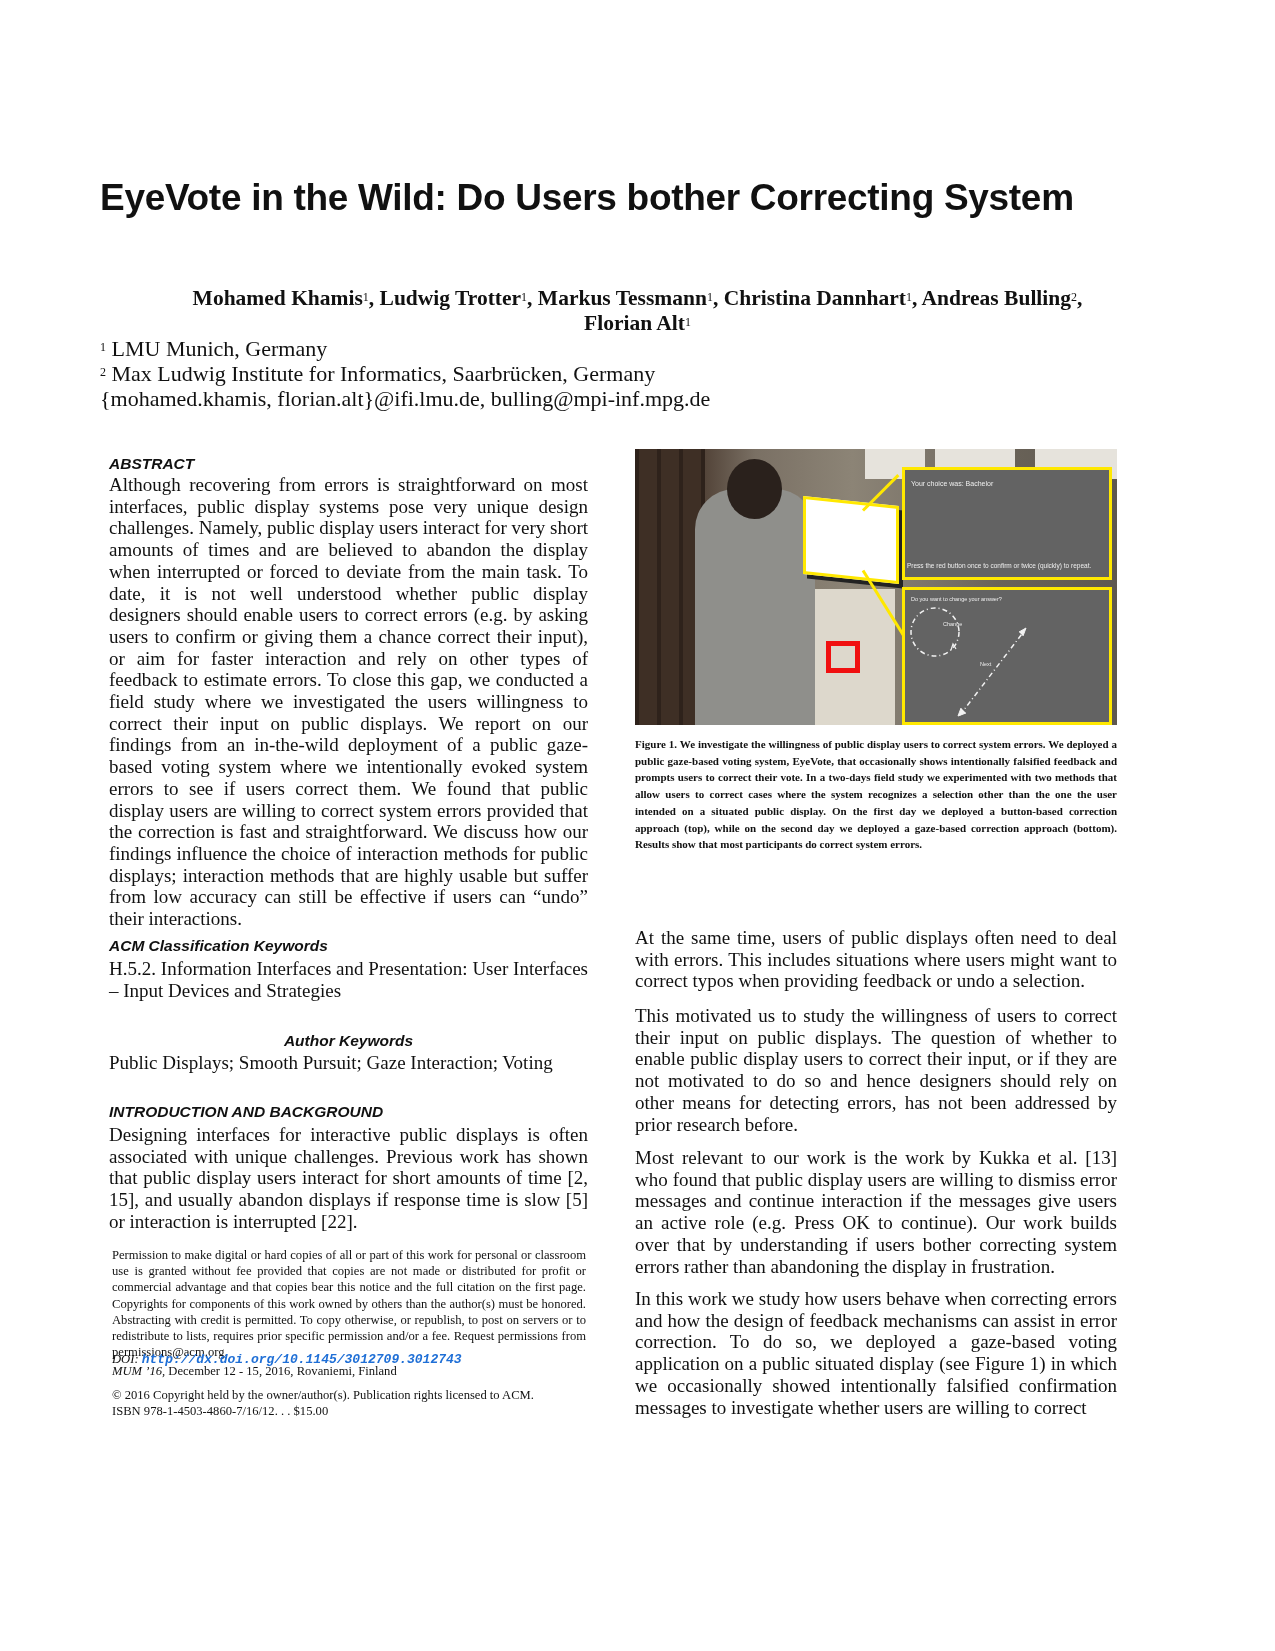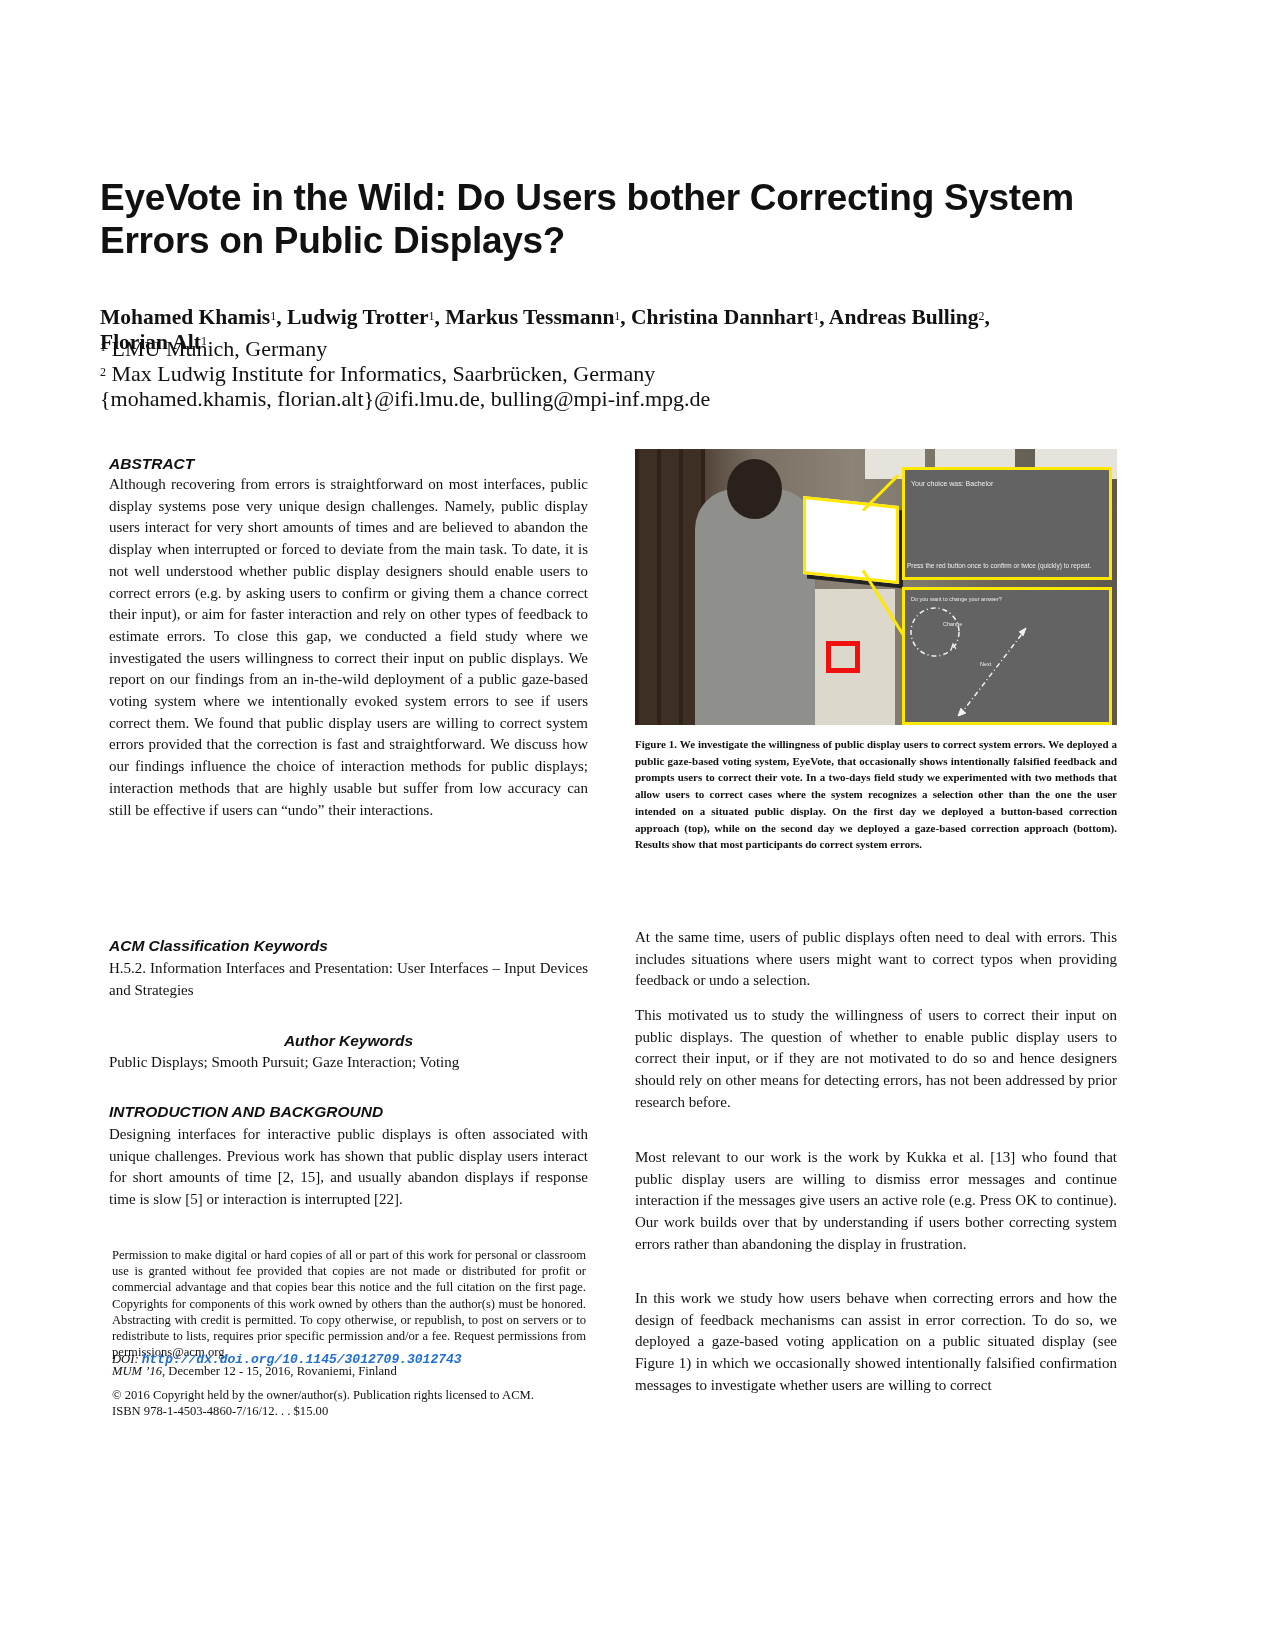--- a/index.html
+++ b/index.html
@@ -1,27 +1,27 @@
 <!DOCTYPE html>
 <html><head>
 <meta charset="utf-8">
 <style>
   html, body { margin:0; padding:0; background:#fff; }
   body { width:1275px; height:1651px; position:relative; overflow:hidden; color:#111;
          font-family:"Liberation Serif", serif; }
   .abs { position:absolute; }
   .title { left:100px; top:148px; width:1075px; text-align:left;
            font-family:"Liberation Sans", sans-serif; font-weight:bold; font-size:37px; line-height:43px; letter-spacing:-0.3px;margin-top:28px; }
-  .authors { left:100px; top:286px; width:1075px; font-weight:bold; font-size:21.5px; line-height:25px;margin-top:19px; }
+  .authors { left:100px; top:286px; width:1075px; text-align:center; font-weight:bold; font-size:21.5px; line-height:25px; }
   .authors sup, .aff sup { font-size:12px; font-weight:normal; vertical-align:top; position:relative; top:-1px; }
   .aff { left:100px; width:1075px; text-align:left; font-size:22px; line-height:25px; }
   .col-left { left:109px; width:479px; }
   .col-right { left:635px; width:482px; }
   .h { font-family:"Liberation Sans", sans-serif; font-weight:bold; font-size:15.5px; line-height:18px;font-style:italic; }
-  .p { font-size:15px; line-height:21.7px; text-align:justify; }
+  .p { font-size:19px; line-height:21.7px; text-align:justify; }
   .cap { font-weight:bold; font-size:11px; line-height:16.7px; text-align:justify; }
   .small { font-size:12.6px; line-height:16.2px; text-align:justify; }
   .link { color:#1f6fd6; font-family:"Liberation Mono", monospace; font-weight:bold; font-size:13px; }
   
   .figure { left:635px; top:449px; width:482px; height:276px; overflow:hidden;
             background:linear-gradient(90deg,#3d2e25 0%,#4a3a2f 12%,#7a7064 25%,#8c8476 45%,#7d766b 60%,#6a6358 75%,#5e5850 100%); }
   .fig-door { position:absolute; left:0; top:0; width:70px; height:276px;
               background:repeating-linear-gradient(90deg,#2e221b 0 4px,#3e2f25 4px 22px),#33261e; }
   .fig-window { position:absolute; top:0; height:30px; background:#e6e3dc; }
   .fig-person { position:absolute; left:60px; top:40px; width:120px; height:236px; border-radius:40px 40px 0 0; background:#8f8f8b; }
@@ -36,21 +36,20 @@
   .fig-panel .t2 { position:absolute; left:2px; bottom:8px; font-size:6.5px; white-space:nowrap; }
   .fig-panel .t3 { position:absolute; left:6px; top:6px; font-size:5.5px; }
   .fig-panel .lbl { position:absolute; font-size:5.5px; }
   .fig-line { position:absolute; left:228px; height:3px; background:#ffe800; transform-origin:left center; }
 </style>
 </head>
 <body>
 
 <div class="abs title">
   <div>EyeVote in the Wild: Do Users bother Correcting System</div>
-  <div>Errors on Public Displays?</div>
 </div>
 
 <div class="abs authors">
   <span><span>Mohamed Khamis</span><sup>1</sup><span>, </span></span><span><span>Ludwig Trotter</span><sup>1</sup><span>, </span></span><span><span>Markus Tessmann</span><sup>1</sup><span>, </span></span><span><span>Christina Dannhart</span><sup>1</sup><span>, </span></span><span><span>Andreas Bulling</span><sup>2</sup><span>,</span></span><br>
   <span><span>Florian Alt</span><sup>1</sup></span>
 </div>
 <div class="abs aff" style="top:336px;"><sup>1</sup><span> LMU Munich, Germany</span></div>
 <div class="abs aff" style="top:361px;"><sup>2</sup><span> Max Ludwig Institute for Informatics, Saarbrücken, Germany</span></div>
 <div class="abs aff" style="top:386px;">{mohamed.khamis, florian.alt}@ifi.lmu.de, bulling@mpi-inf.mpg.de</div>
 

